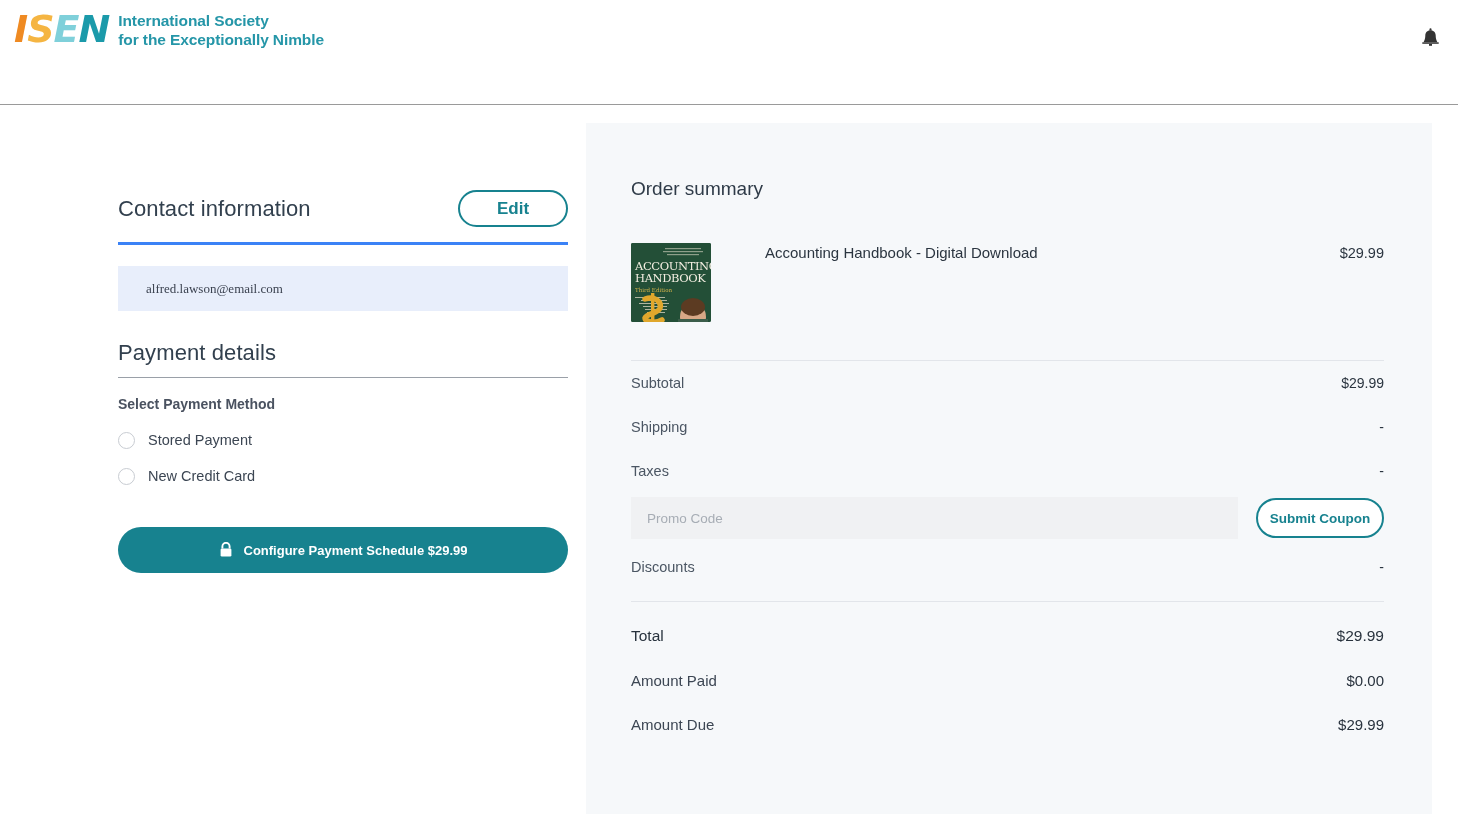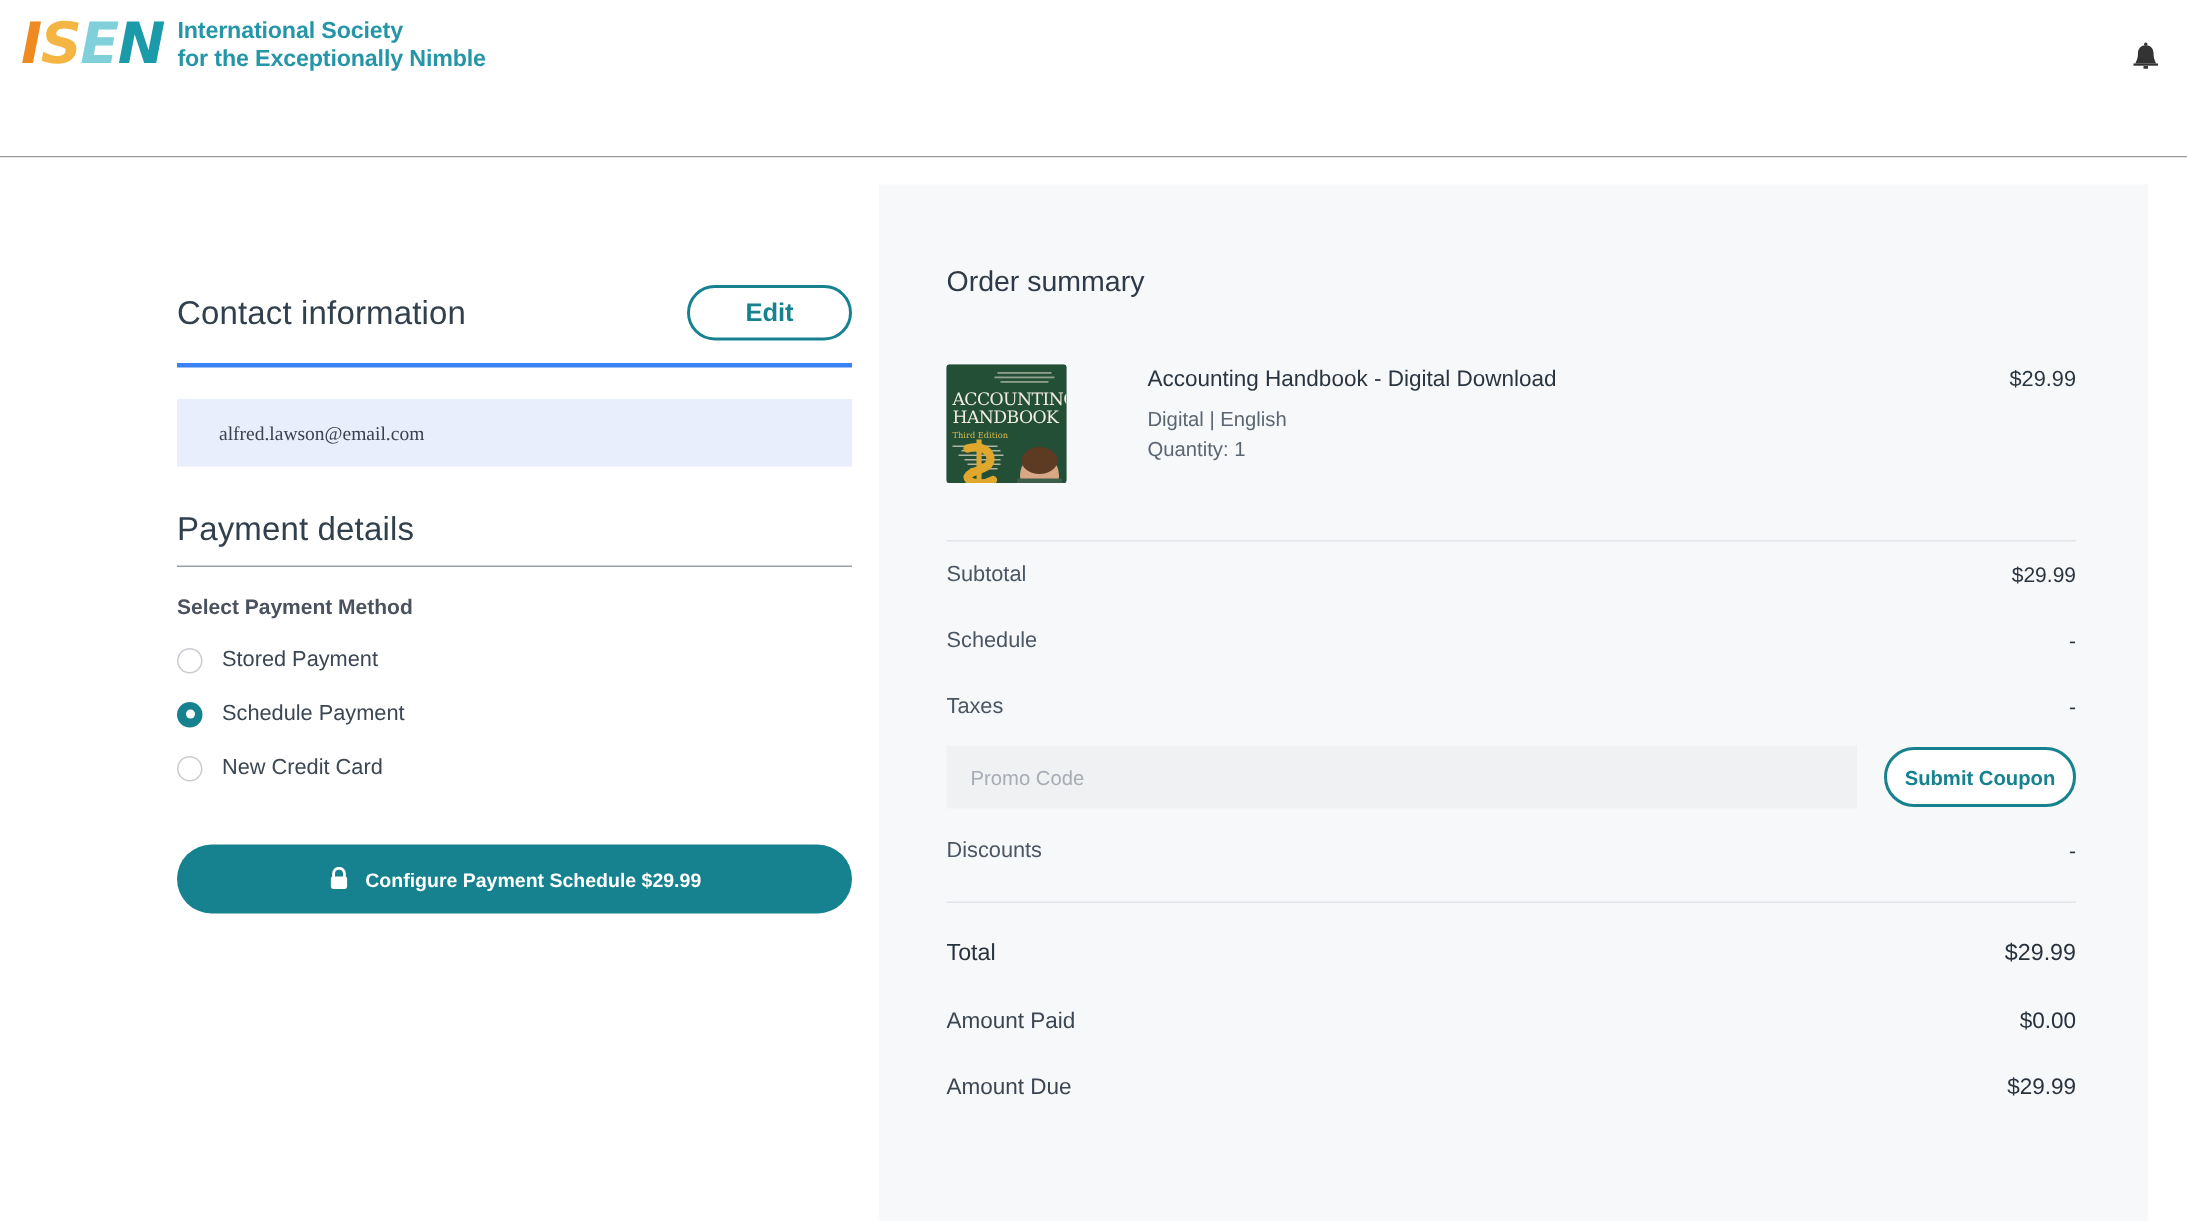--- a/index.html
+++ b/index.html
@@ -354,24 +354,20 @@
     <div class="payment-head">
       <h2 class="section-title">Payment details</h2>
     </div>
 
     <div class="select-method-label">Select Payment Method</div>
 
     <div class="radio-list">
       <label class="radio-row">
         <span class="radio-circle"></span>
         <span class="radio-label">Stored Payment</span>
-      </label>
-      <label class="radio-row">
-        <span class="radio-circle checked"></span>
-        <span class="radio-label">Schedule Payment</span>
       </label>
       <label class="radio-row">
         <span class="radio-circle"></span>
         <span class="radio-label">New Credit Card</span>
       </label>
     </div>
 
     <button class="cta-btn">
       <svg width="14" height="16" viewBox="0 0 14 16">
         <path d="M3.4 6.6V4.4a3.6 3.6 0 1 1 7.2 0v2.2" fill="none" stroke="#ffffff" stroke-width="1.9"></path>
@@ -407,34 +403,30 @@
           </g>
           <path d="M14 56c9-3 17 2 15 9-2 6-13 5-15 10 0 4 10 6 17 2" fill="none" stroke="#e0a72c" stroke-width="5.5" stroke-linecap="round"></path>
           <rect x="20" y="50" width="3.4" height="34" fill="#e0a72c"></rect>
           <ellipse cx="62" cy="74" rx="13" ry="14" fill="#d8a886"></ellipse>
           <ellipse cx="62" cy="64" rx="12" ry="9" fill="#5c3b22"></ellipse>
           <rect x="47" y="76" width="30" height="8" fill="#3b5d4a"></rect>
         </svg>
       </div>
       <div class="item-info">
         <div class="item-name">Accounting Handbook - Digital Download</div>
-        <div class="item-meta">
-          <div>Digital | English</div>
-          <div>Quantity: 1</div>
-        </div>
       </div>
       <div class="item-price">$29.99</div>
     </div>
 
     <div class="sum-row">
       <span class="sum-label">Subtotal</span>
       <span class="sum-value">$29.99</span>
     </div>
     <div class="sum-row">
-      <span class="sum-label">Schedule</span>
+      <span class="sum-label">Shipping</span>
       <span class="sum-value">-</span>
     </div>
     <div class="sum-row">
       <span class="sum-label">Taxes</span>
       <span class="sum-value">-</span>
     </div>
 
     <div class="promo-row">
       <input class="promo-input" type="text" placeholder="Promo Code" style="">
       <button class="coupon-btn">Submit Coupon</button>

